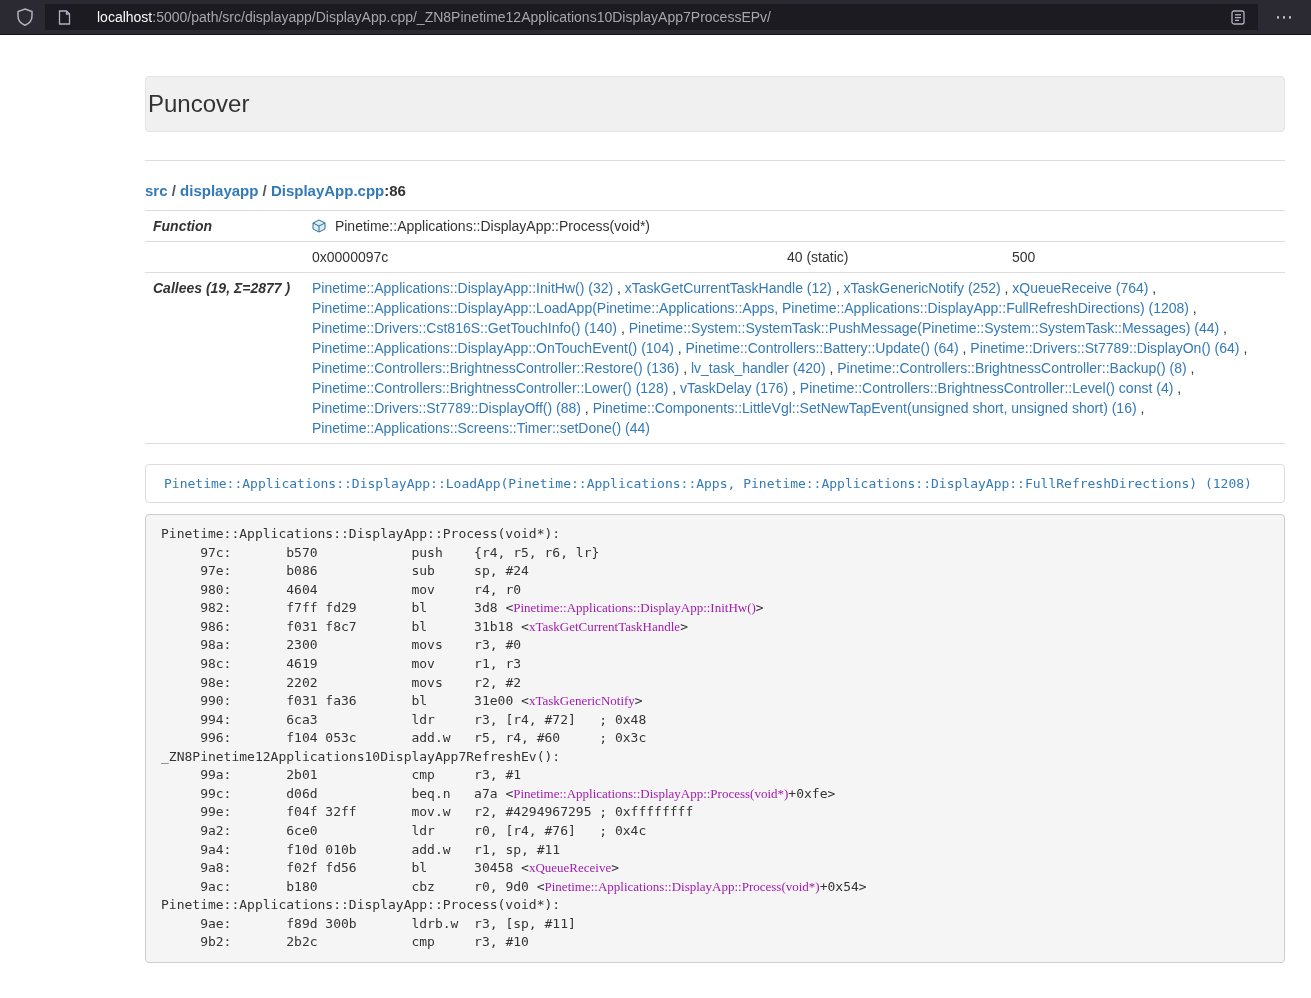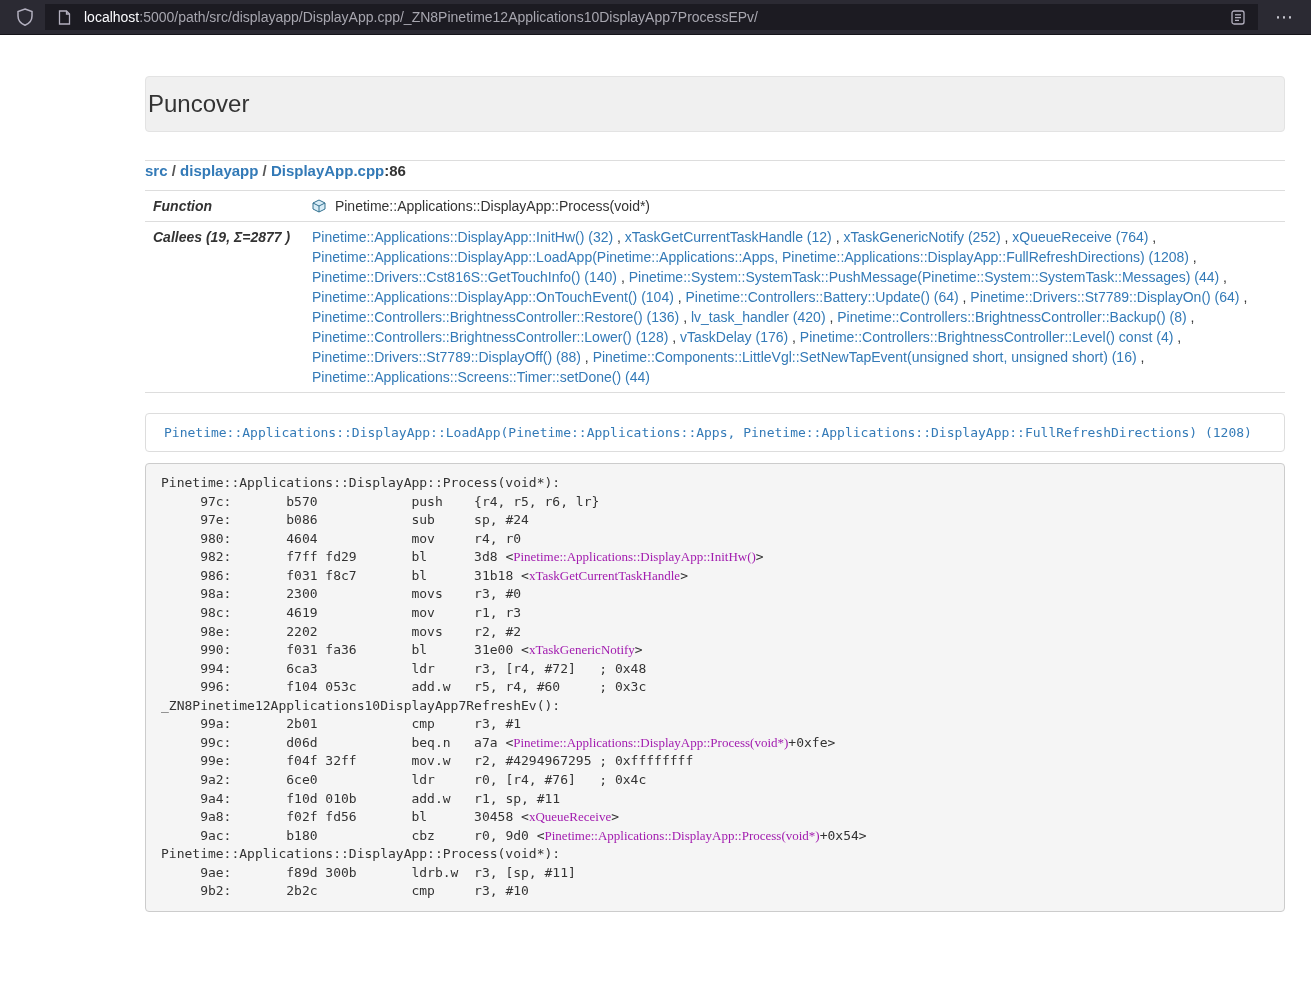--- a/index.html
+++ b/index.html
@@ -4,35 +4,35 @@
 <style>
   * { margin:0; padding:0; box-sizing:border-box; }
   html,body { width:1311px; height:998px; overflow:hidden; background:#fff;
     font-family:"Liberation Sans", sans-serif; font-size:14px; color:#333; }
 
   
   .chrome { height:35px; background:#2b2a33; border-bottom:1px solid #15141a;
     display:flex; align-items:center; padding:0 10px 0 14px; gap:9px; }
   .chrome svg { display:block; }
   .urlbar { flex:1; height:26px; background:#1c1b22; border-radius:0;
-    display:flex; align-items:center; padding:0 10px; gap:10px; min-width:0; }
+    display:flex; align-items:center; padding:0 10px; gap:23px; min-width:0; }
   .url-text { font-size:14px; white-space:nowrap; overflow:hidden; flex:1; }
   .url-host { color:#fbfbfe; }
   .url-rest { color:#a7a6af; }
   .menu-dots { color:#cfcfd8; font-size:18px; line-height:1; padding:0 8px; cursor:default; }
   .chrome-btn { display:flex; align-items:center; justify-content:center; padding:0 3px; }
 
   
   .container { width:1140px; margin-left:145px; }
   .well { margin-top:41px; background:#f0f0f0; border:1px solid #e3e3e3;
     border-radius:4px; padding:14px 2px; }
   .app-title { font-size:24px; line-height:26px; color:#333; }
   hr.rule { margin:28px 0 0 0; border:0; border-top:1px solid #ddd; }
 
-  .crumbs { font-size:15px; font-weight:bold; line-height:20px; }
+  .crumbs { margin-top:20px; font-size:15px; font-weight:bold; line-height:20px; }
   .crumbs a { color:#337ab7; text-decoration:none; }
   .crumbs .sep { color:#555; }
   .crumbs .lineno { color:#333; }
 
   
   table.symtable { width:100%; border-collapse:collapse; margin-top:9px;
     border-bottom:1px solid #ddd; table-layout:fixed; }
   .symtable th, .symtable td { border-top:1px solid #ddd; padding:5px 8px;
     text-align:left; vertical-align:top; font-size:14px; line-height:20px; }
   .symtable th { font-weight:bold; color:#333;font-style:italic; }
@@ -108,20 +108,28 @@
       <th>Function</th>
       <td colspan="5" class="fn-cell">
         <svg width="14" height="14" viewBox="0 0 14 14">
               <path d="M7 1 L13 4 V10 L7 13 L1 10 V4 Z" fill="#d9edf7" stroke="#31708f" stroke-width="1"></path>
               <path d="M1 4 L7 7 L13 4 M7 7 V13" stroke="#31708f" stroke-width="1" fill="none"></path>
             </svg>
         <span>Pinetime::Applications::DisplayApp::Process(void*)</span>
       </td>
     </tr>
     <tr>
+      <td></td>
+      <td>0x0000097c</td>
+      <td></td>
+      <td>40 (static)</td>
+      <td>500</td>
+      <td></td>
+    </tr>
+    <tr>
       <th>Callees (19, Σ=2877 )</th>
       <td colspan="5" class="callees-cell"><a href="#">Pinetime::Applications::DisplayApp::InitHw() (32)</a><span> , </span><a href="#">xTaskGetCurrentTaskHandle (12)</a><span> , </span><a href="#">xTaskGenericNotify (252)</a><span> , </span><a href="#">xQueueReceive (764)</a><span> , </span><a href="#">Pinetime::Applications::DisplayApp::LoadApp(Pinetime::Applications::Apps, Pinetime::Applications::DisplayApp::FullRefreshDirections) (1208)</a><span> , </span><a href="#">Pinetime::Drivers::Cst816S::GetTouchInfo() (140)</a><span> , </span><a href="#">Pinetime::System::SystemTask::PushMessage(Pinetime::System::SystemTask::Messages) (44)</a><span> , </span><a href="#">Pinetime::Applications::DisplayApp::OnTouchEvent() (104)</a><span> , </span><a href="#">Pinetime::Controllers::Battery::Update() (64)</a><span> , </span><a href="#">Pinetime::Drivers::St7789::DisplayOn() (64)</a><span> , </span><a href="#">Pinetime::Controllers::BrightnessController::Restore() (136)</a><span> , </span><a href="#">lv_task_handler (420)</a><span> , </span><a href="#">Pinetime::Controllers::BrightnessController::Backup() (8)</a><span> , </span><a href="#">Pinetime::Controllers::BrightnessController::Lower() (128)</a><span> , </span><a href="#">vTaskDelay (176)</a><span> , </span><a href="#">Pinetime::Controllers::BrightnessController::Level() const (4)</a><span> , </span><a href="#">Pinetime::Drivers::St7789::DisplayOff() (88)</a><span> , </span><a href="#">Pinetime::Components::LittleVgl::SetNewTapEvent(unsigned short, unsigned short) (16)</a><span> , </span><a href="#">Pinetime::Applications::Screens::Timer::setDone() (44)</a></td>
     </tr>
   </tbody>
     </table>
 
   <div class="hl-panel">
     <a href="#">Pinetime::Applications::DisplayApp::LoadApp(Pinetime::Applications::Apps, Pinetime::Applications::DisplayApp::FullRefreshDirections) (1208)</a>
   </div>
 

